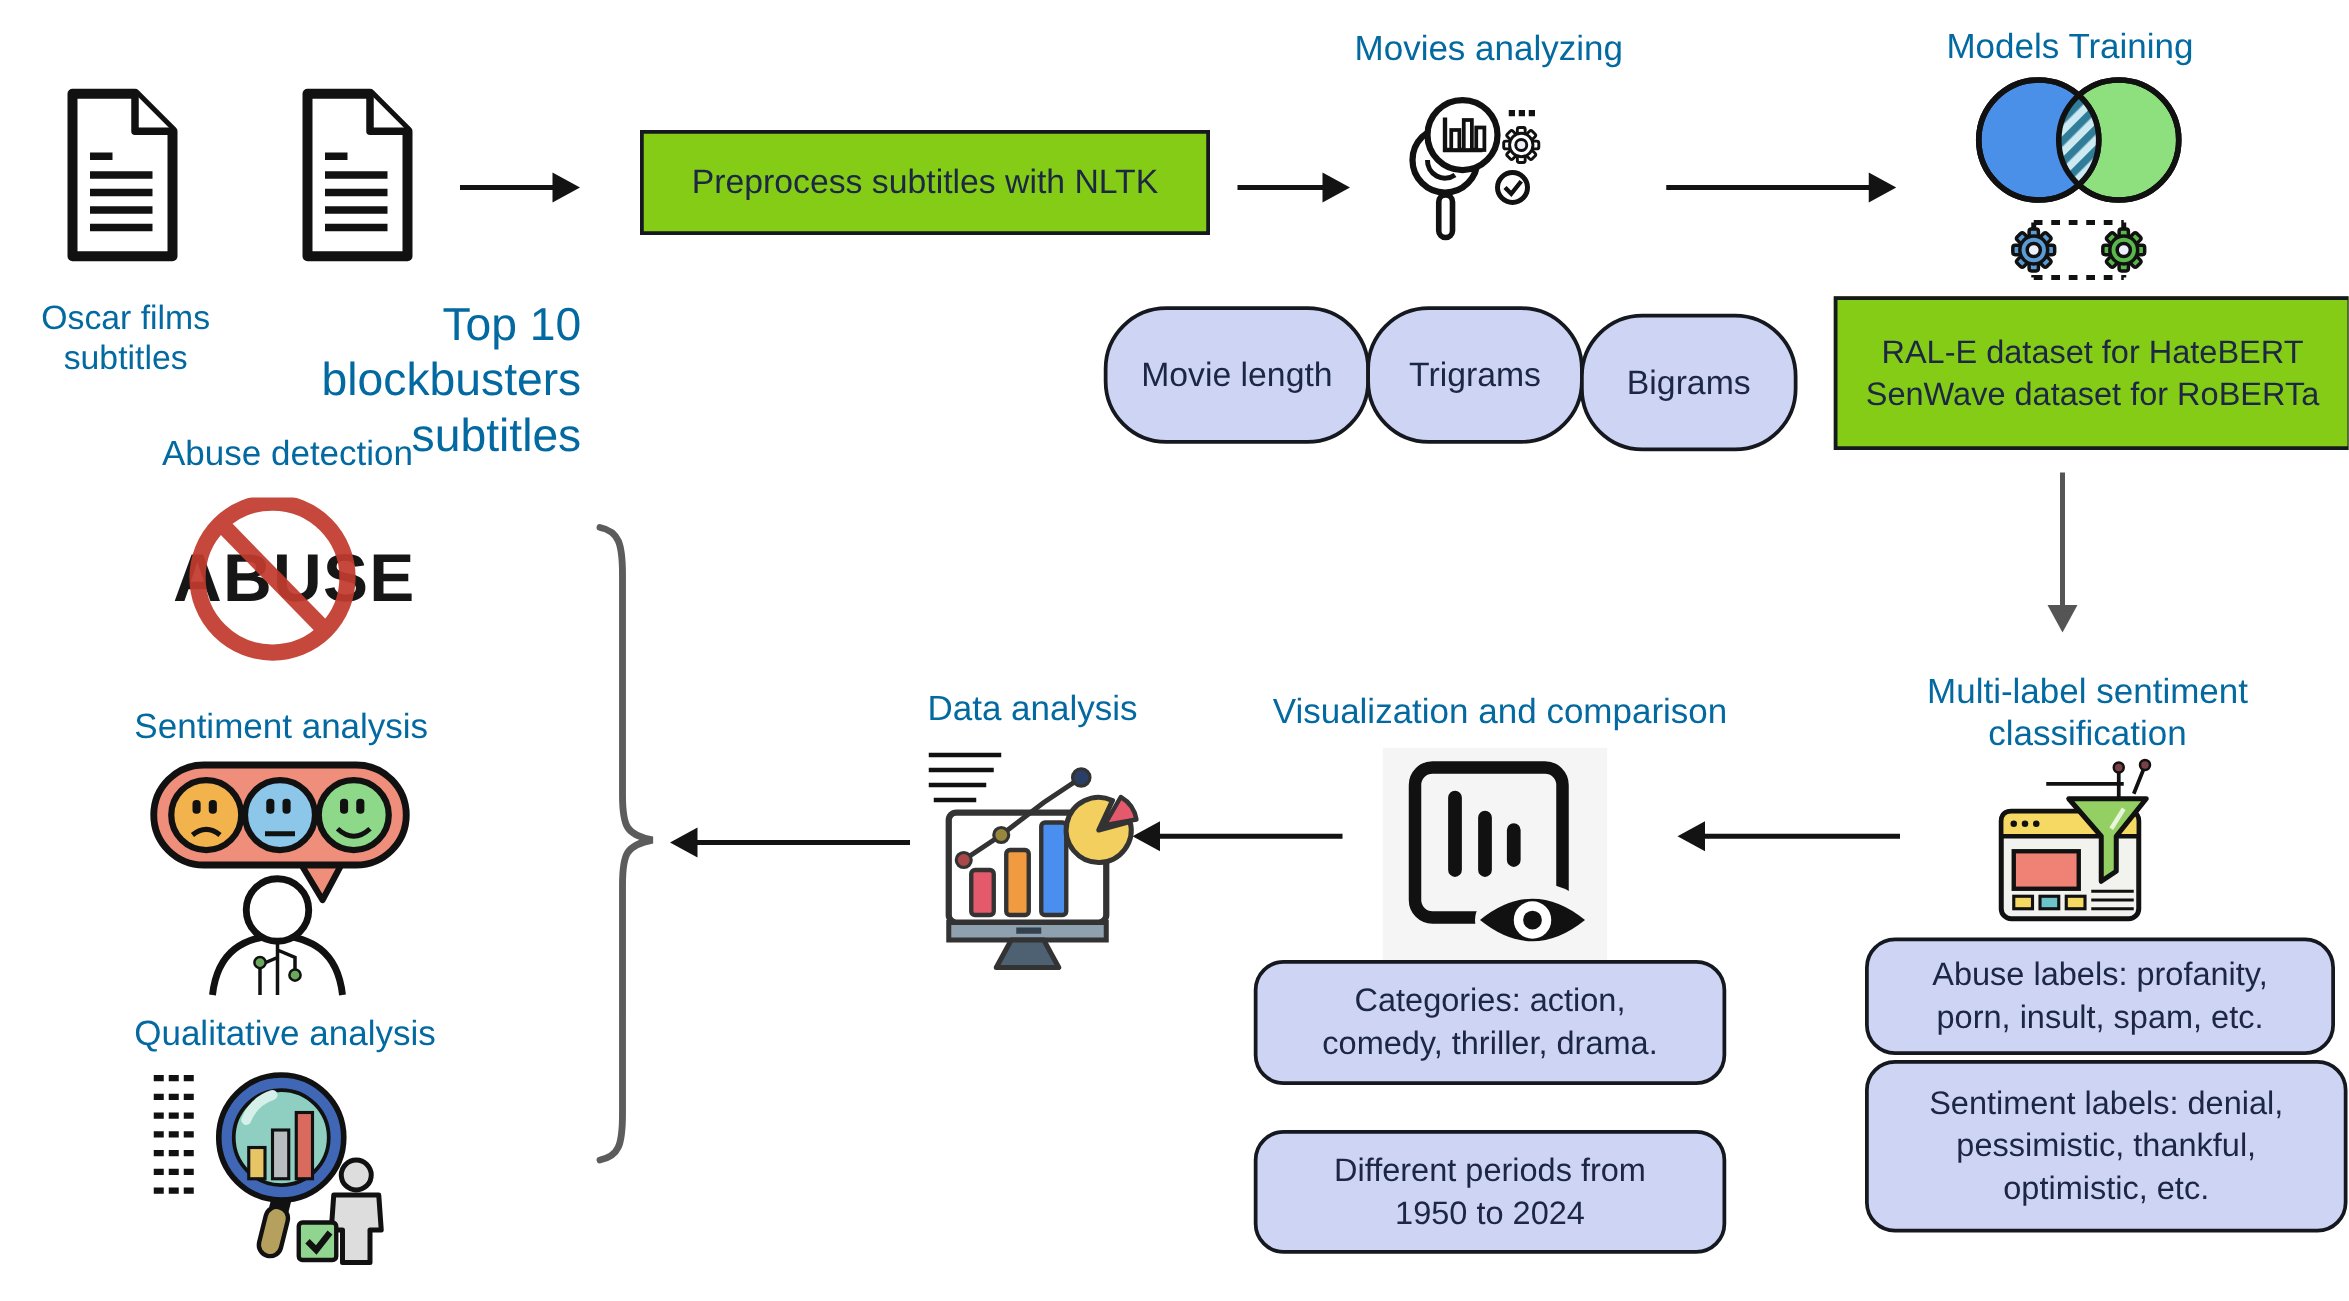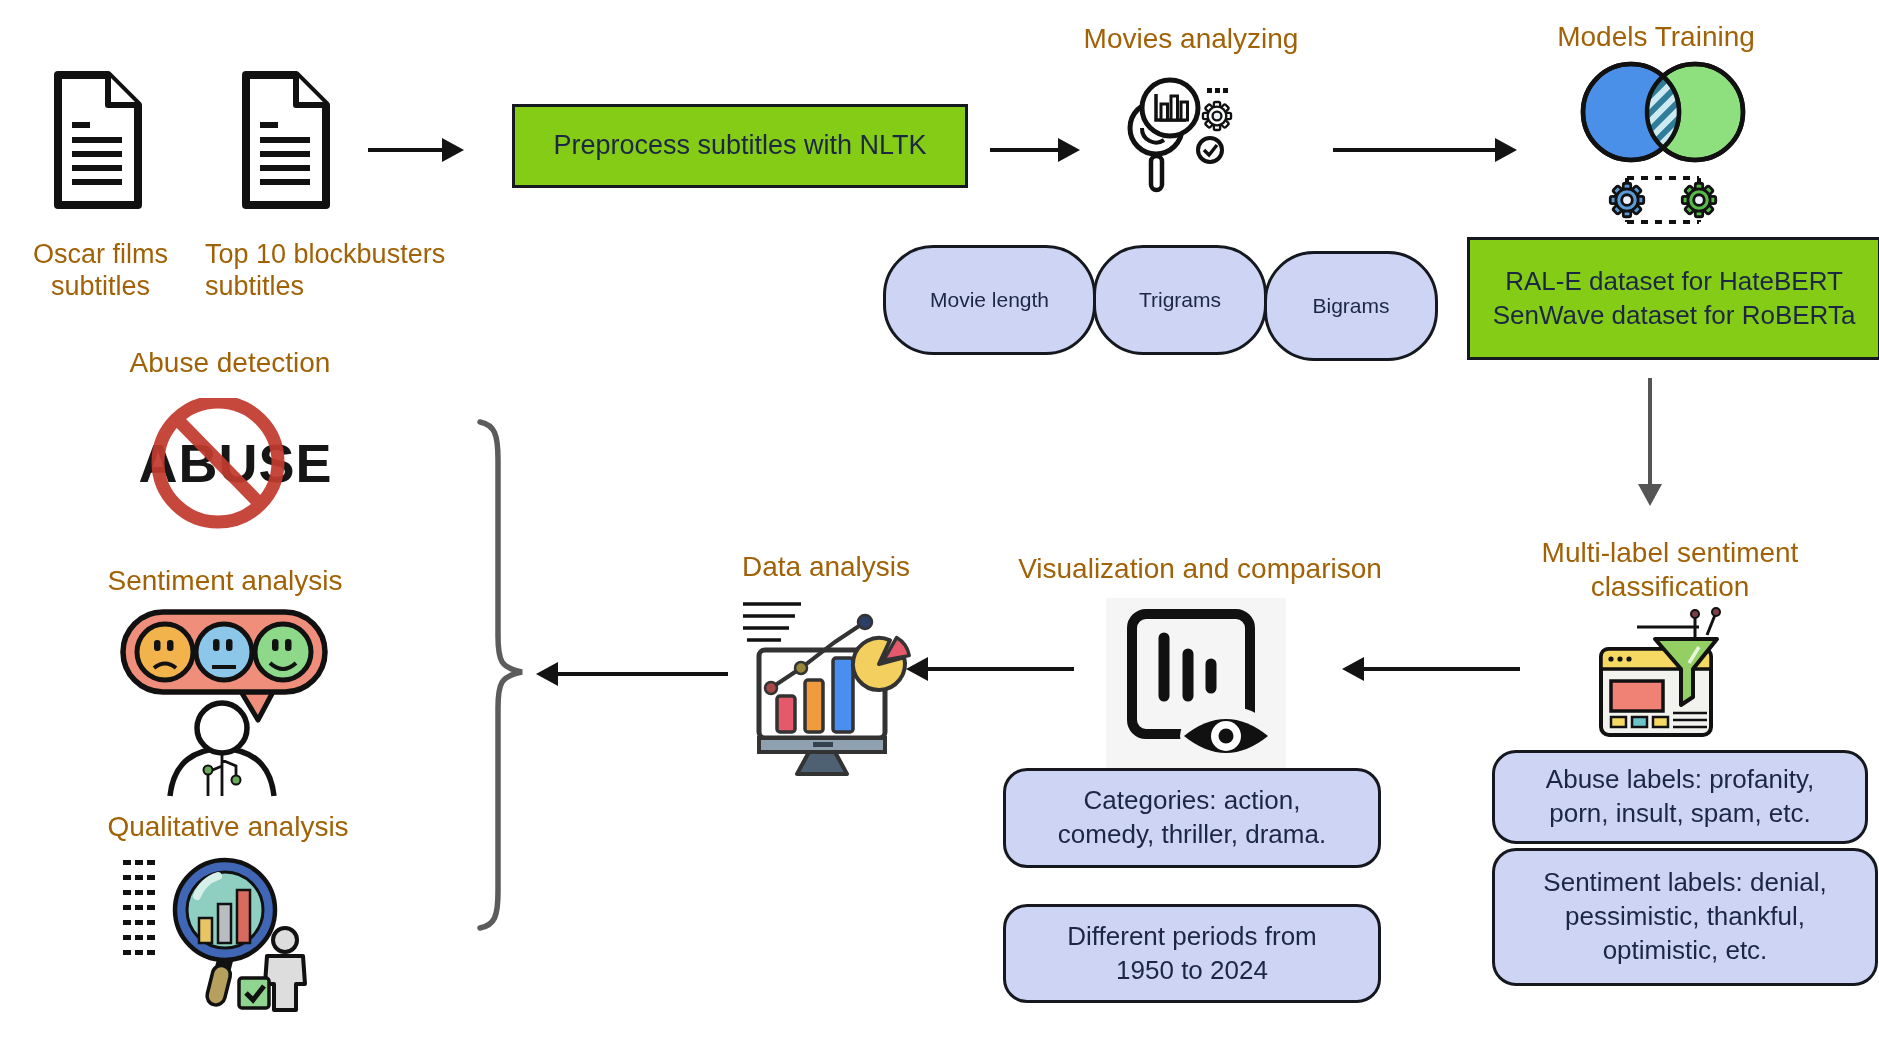--- a/index.html
+++ b/index.html
@@ -1,26 +1,26 @@
 <!DOCTYPE html>
 <html><head>
 <meta charset="utf-8">
 <style>
   html,body{margin:0;padding:0;background:#fff;}
   #canvas{position:relative;width:1879px;height:1041px;background:#fff;overflow:hidden;
           font-family:"Liberation Sans","DejaVu Sans",sans-serif;color:#1f1f1f;}
   .abs{position:absolute;}
-  .title{position:absolute;font-size:28px;line-height:1.2;text-align:center;color:#a16207;}
+  .title{position:absolute;font-size:28px;line-height:1.2;text-align:center;color:#0369a1;}
   .preline{white-space:pre-line;}
   .bluebox{position:absolute;background:#84cc16;border:3px solid #15181e;
            display:flex;align-items:center;justify-content:center;text-align:center;
            color:#1c2743;font-size:27px;line-height:1.3;}
   .pill{position:absolute;background:#cdd4f4;border:3px solid #15181e;border-radius:50px;
         display:flex;align-items:center;justify-content:center;
-        color:#1c2743;font-size:21px;}
+        color:#1c2743;font-size:27px;}
   .rbox{position:absolute;background:#cdd4f4;border:3.5px solid #15181e;border-radius:24px;
         display:flex;align-items:center;justify-content:center;text-align:center;
         color:#1c2743;font-size:26px;line-height:1.3;}
   
   .arr{position:absolute;}
   .arr-r{height:26px;}
   .arr-r::before{content:"";position:absolute;left:0;right:20px;top:11px;height:3.5px;background:#131313;}
   .arr-r::after{content:"";position:absolute;right:0;top:1px;width:0;height:0;
     border-top:12px solid transparent;border-bottom:12px solid transparent;border-left:22px solid #131313;}
   .arr-l{height:26px;}
@@ -64,21 +64,21 @@
     <path d="M 56,5 L 56,35 L 86,35" fill="#fff" stroke="#111" stroke-width="6" stroke-linejoin="round"></path>
     <path d="M 20,55 H 38 M 20,70 H 70 M 20,84 H 70 M 20,98 H 70 M 20,112 H 70" stroke="#111" stroke-width="6"></path>
   </svg>
   <svg class="abs" style="left:240px;top:70px" width="92" height="140" viewBox="0 0 92 140">
     <path d="M 6,5 L 56,5 L 86,35 L 86,135 L 6,135 Z" fill="#fff" stroke="#111" stroke-width="8" stroke-linejoin="round"></path>
     <path d="M 56,5 L 56,35 L 86,35" fill="#fff" stroke="#111" stroke-width="6" stroke-linejoin="round"></path>
     <path d="M 20,55 H 38 M 20,70 H 70 M 20,84 H 70 M 20,98 H 70 M 20,112 H 70" stroke="#111" stroke-width="6"></path>
   </svg>
   <div class="title preline" style="left:8px;top:238px;width:185px;font-size:27px">Oscar films
 subtitles</div>
-  <div class="title preline" style="left:205px;top:238px;width:260px;text-align:left;font-size:27px">Top 10 blockbusters
+  <div class="title preline" style="left:205px;top:238px;width:260px;text-align:right;font-size:37px">Top 10 blockbusters
 subtitles</div>
 
   <div class="arr arr-r" style="left:368px;top:137px;width:96px"></div>
 
   <div class="bluebox" style="left:512px;top:104px;width:450px;height:78px">
     <span>Preprocess subtitles with NLTK</span>
   </div>
 
   <div class="arr arr-r" style="left:990px;top:137px;width:90px"></div>
 

